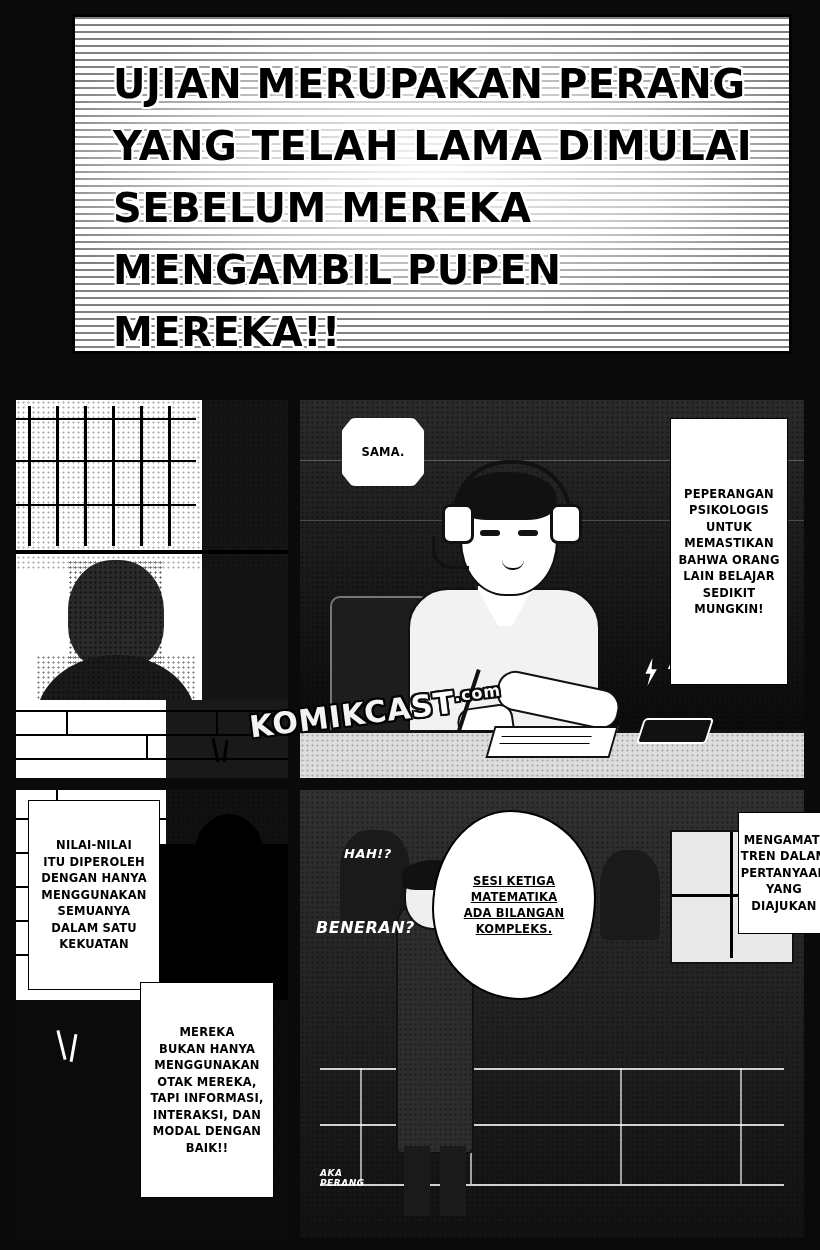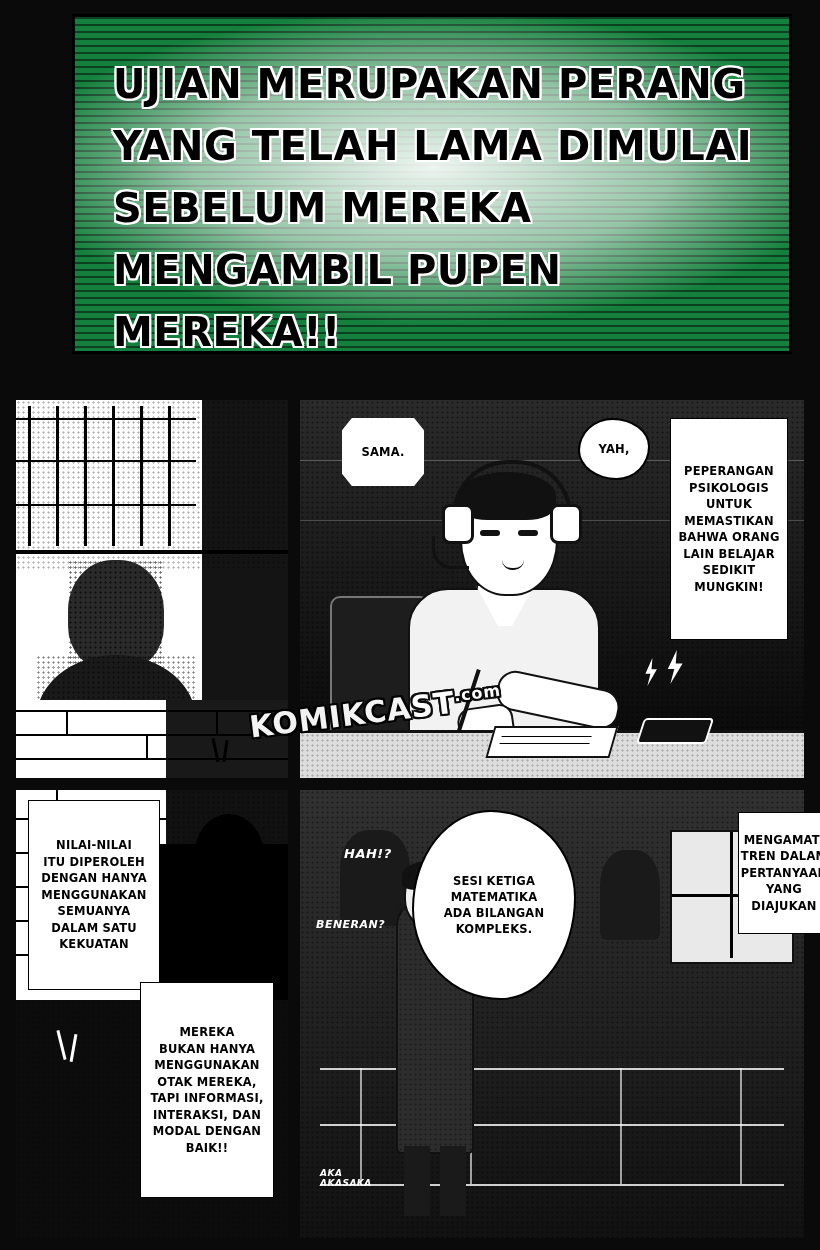--- a/index.html
+++ b/index.html
@@ -45,21 +45,21 @@
     left: 0; top: 0; right: 0; bottom: 0;
     background: linear-gradient(180deg, rgba(0,0,0,0.0) 0%, rgba(0,0,0,0.85) 100%);
   }
 
   
   #title-banner {
     left: 72px;
     top: 14px;
     width: 720px;
     height: 340px;
-    background: #15803d;
+    background: #ffffff;
     border: 3px solid #000;
     box-sizing: border-box;
   }
   #title-banner .title-lines {
     position: absolute;
     left: 0; top: 0; right: 0; bottom: 0;
     background-image: repeating-linear-gradient(
       to bottom,
       rgba(0,0,0,0.9) 0px,
       rgba(0,0,0,0.9) 2px,
@@ -130,21 +130,21 @@
     text-align: center;
     letter-spacing: 0.2px;
     text-transform: uppercase;
     white-space: pre-line;
     display: flex;
     align-items: center;
     justify-content: center;
     padding: 8px 6px;
   }
   .balloon.oct {
-    border-radius: 6px;
+    border-radius: 14px;
     clip-path: polygon(12% 0, 88% 0, 100% 18%, 100% 82%, 88% 100%, 12% 100%, 0 82%, 0 18%);
     border: none;
     background: #fff;
     box-shadow: 0 0 0 2px #000;
   }
   .balloon.cloudy {
     border-radius: 48% 52% 46% 54% / 52% 46% 54% 48%;
   }
 
   
@@ -297,24 +297,23 @@
     </div>
 
     <div style="position:absolute; left:340px; top:318px; width:66px; height:22px; background:#111; border:2px solid #fff; border-radius:4px; transform:skewX(-18deg);"></div>
 
     <div style="position:absolute; left:366px; top:250px; width:18px; height:34px; background:#fff; clip-path:polygon(60% 0, 10% 56%, 46% 56%, 24% 100%, 92% 40%, 54% 40%);"></div>
     <div style="position:absolute; left:344px; top:258px; width:14px; height:28px; background:#fff; clip-path:polygon(60% 0, 10% 56%, 46% 56%, 24% 100%, 92% 40%, 54% 40%);"></div>
   </div>
 
   <div class="balloon oct" style="left:342px; top:418px; width:82px; height:68px;">SAMA.</div>
 
-  <div class="balloon cloudy" style="left:578px; top:418px; width:72px; height:62px;">YAH,</div>
-
-
-  <div class="narr" style="left:670px; top:418px; width:118px; height:222px;">PEPERANGAN
+
+
+  <div class="narr" style="left:670px; top:418px; width:118px; height:267px;">PEPERANGAN
 PSIKOLOGIS
 UNTUK
 MEMASTIKAN
 BAHWA ORANG
 LAIN BELAJAR
 SEDIKIT
 MUNGKIN!</div>
 
   <div class="panel-dark" style="left:16px; top:790px; width:272px; height:448px;">
     <div class="halftone" style="opacity:0.35;"></div>
@@ -393,27 +392,27 @@
     <div style="position:absolute; left:96px; top:110px; width:74px; height:250px; background:#2d2d2d; border:2px solid #111; border-radius:26px 26px 6px 6px;">
       <div class="halftone" style="opacity:0.35;"></div>
     </div>
     <div style="position:absolute; left:104px; top:74px; width:58px; height:62px; background:#efefef; border:2px solid #111; border-radius:46%;">
       <div style="position:absolute; left:-4px; top:-6px; width:66px; height:30px; background:#111; border-radius:50% 50% 20% 20%;"></div>
     </div>
     <div style="position:absolute; left:104px; top:356px; width:26px; height:70px; background:#1a1a1a;"></div>
     <div style="position:absolute; left:140px; top:356px; width:26px; height:70px; background:#1a1a1a;"></div>
 
     <div class="sfx" style="left:20px; top:378px; color:#fff; font-size:9px; line-height:10px; white-space:pre-line;">AKA
-AKASAKA</div>
+PERANG</div>
   </div>
 
   <div class="sfx" style="left:344px; top:846px; color:#fff; font-size:13px;">HAH!?</div>
-  <div class="sfx" style="left:316px; top:918px; color:#fff; font-size:11px;">BENERAN?</div>
-
-  <div class="balloon cloudy" style="left:412px; top:810px; width:164px; height:190px;">SESI KETIGA
+  <div class="sfx" style="left:316px; top:918px; color:#fff; font-size:16px;">BENERAN?</div>
+
+  <div class="balloon cloudy" style="left:432px; top:810px; width:164px; height:190px;text-decoration:underline;">SESI KETIGA
 MATEMATIKA
 ADA BILANGAN
 KOMPLEKS.</div>
 
 
   <div class="narr" style="left:738px; top:812px; width:92px; height:122px;">MENGAMATI
 TREN DALAM
 PERTANYAAN
 YANG
 DIAJUKAN</div>

